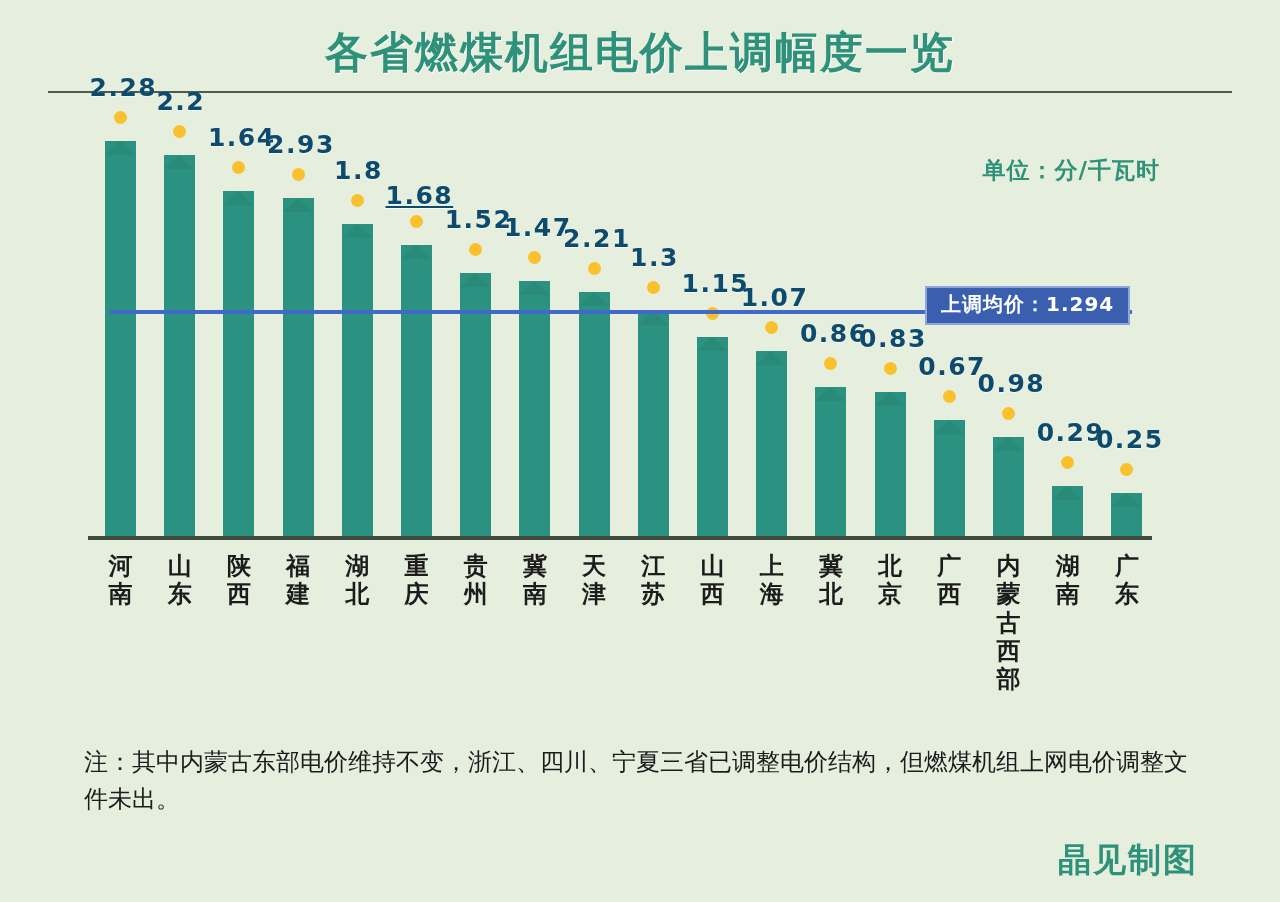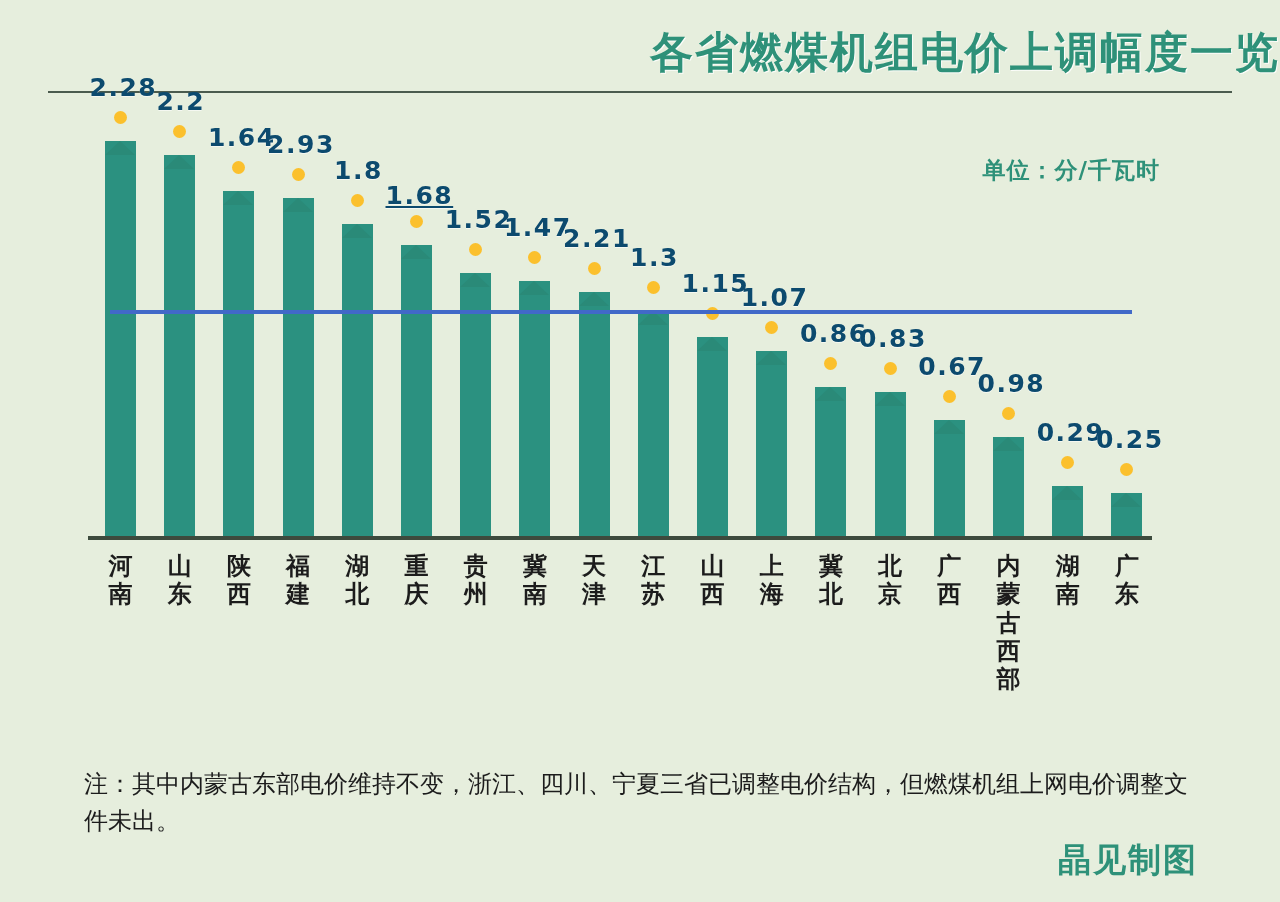--- a/index.html
+++ b/index.html
@@ -12,21 +12,21 @@
     font-family: "Liberation Sans", "DejaVu Sans", sans-serif;
     overflow: hidden;
     position: relative;
   }
 
   
   #chart-title {
     position: absolute;
     left: 0; top: 24px;
     width: 1280px;
-    text-align: right;
+    text-align: center;
     font-size: 43px;
     font-weight: bold;
     letter-spacing: 2px;
     color: #2e9179;
     text-shadow: 1px 1px 0 rgba(255,255,255,0.85);
     font-family: "DejaVu Sans", "Liberation Sans", sans-serif;
   }
   #title-rule {
     position: absolute;
     left: 48px; top: 91px;
@@ -138,21 +138,20 @@
 
   
   #footnote {
     position: absolute;
     left: 84px; top: 744px;
     width: 1110px;
     font-size: 24px;
     line-height: 1.55;
     color: #1c1c1c;
     font-family: "DejaVu Sans", "Liberation Sans", sans-serif;
-    margin-top: 22px;
   }
   #credit {
     position: absolute;
     right: 82px; top: 838px;
     font-size: 33px;
     font-weight: bold;
     color: #2e9179;
     letter-spacing: 2px;
     font-family: "DejaVu Sans", "Liberation Sans", sans-serif;
   }
@@ -312,16 +311,17 @@
       <div class="cat-label" style="left: 1045.7px;">
         <span>湖</span>
         <span>南</span>
       </div>
       <div class="cat-label" style="left: 1104.9px;">
         <span>广</span>
         <span>东</span>
       </div>
     </div>
   <div id="avg-line" style="top: 309.82px;"></div>
+  <div id="avg-badge" style="top: 285.82px;">上调均价：1.294</div>
 </div>
 
 <div id="footnote">注：其中内蒙古东部电价维持不变，浙江、四川、宁夏三省已调整电价结构，但燃煤机组上网电价调整文件未出。</div>
 <div id="credit">晶见制图</div>
 
 </body></html>

